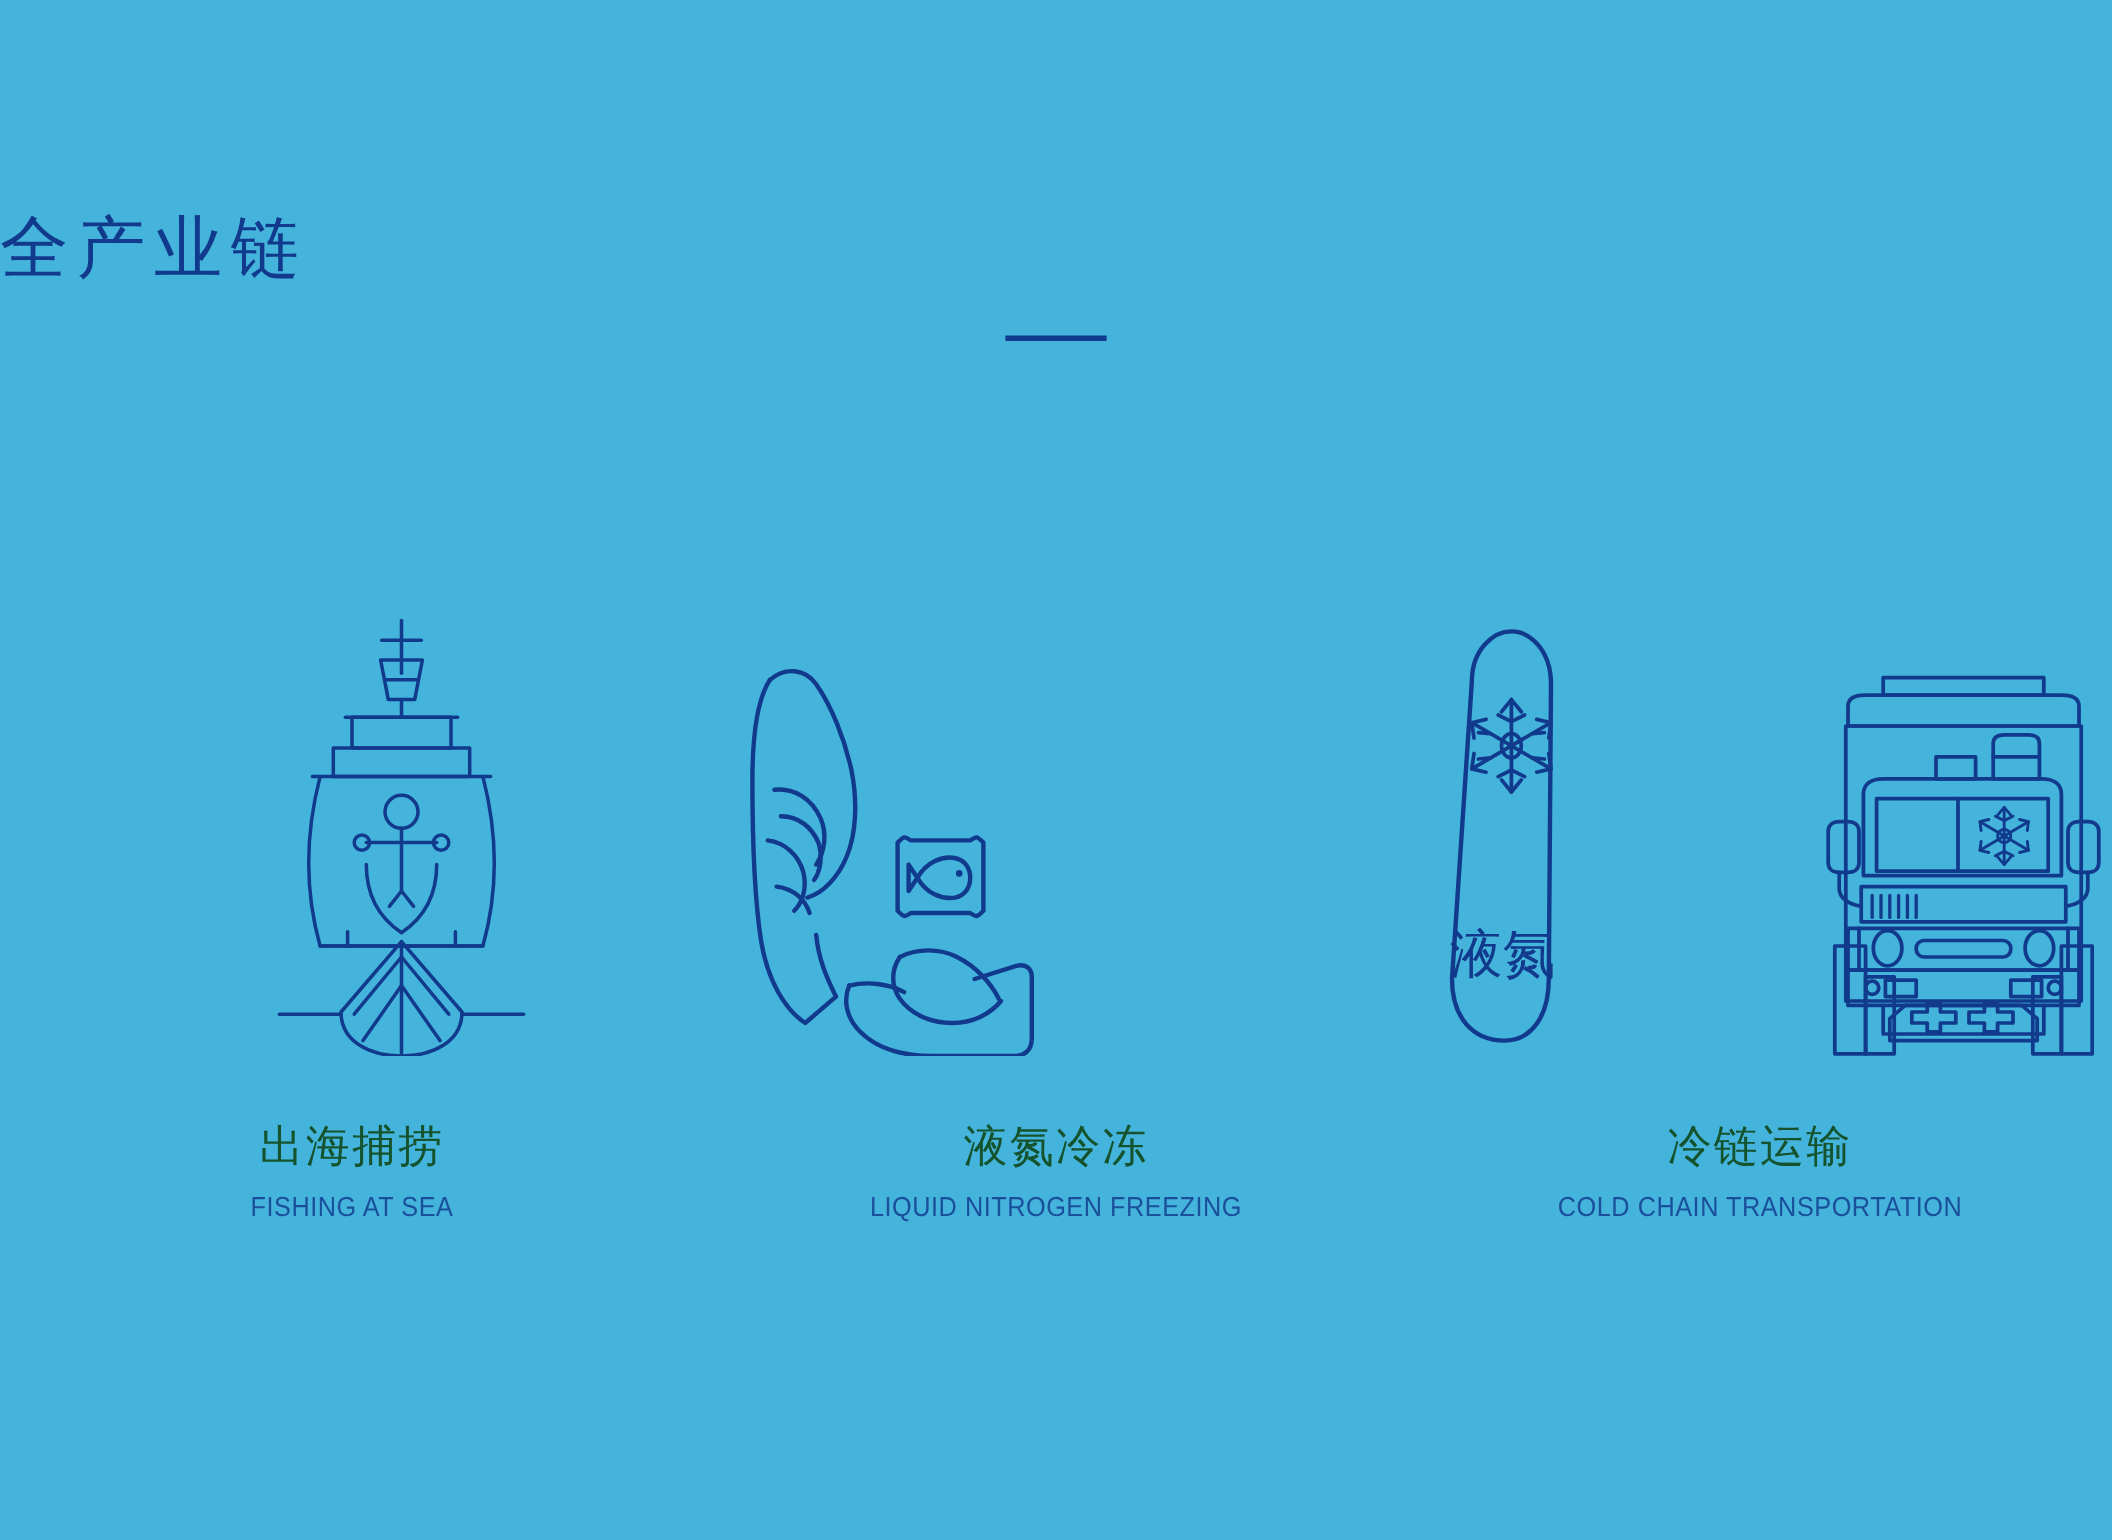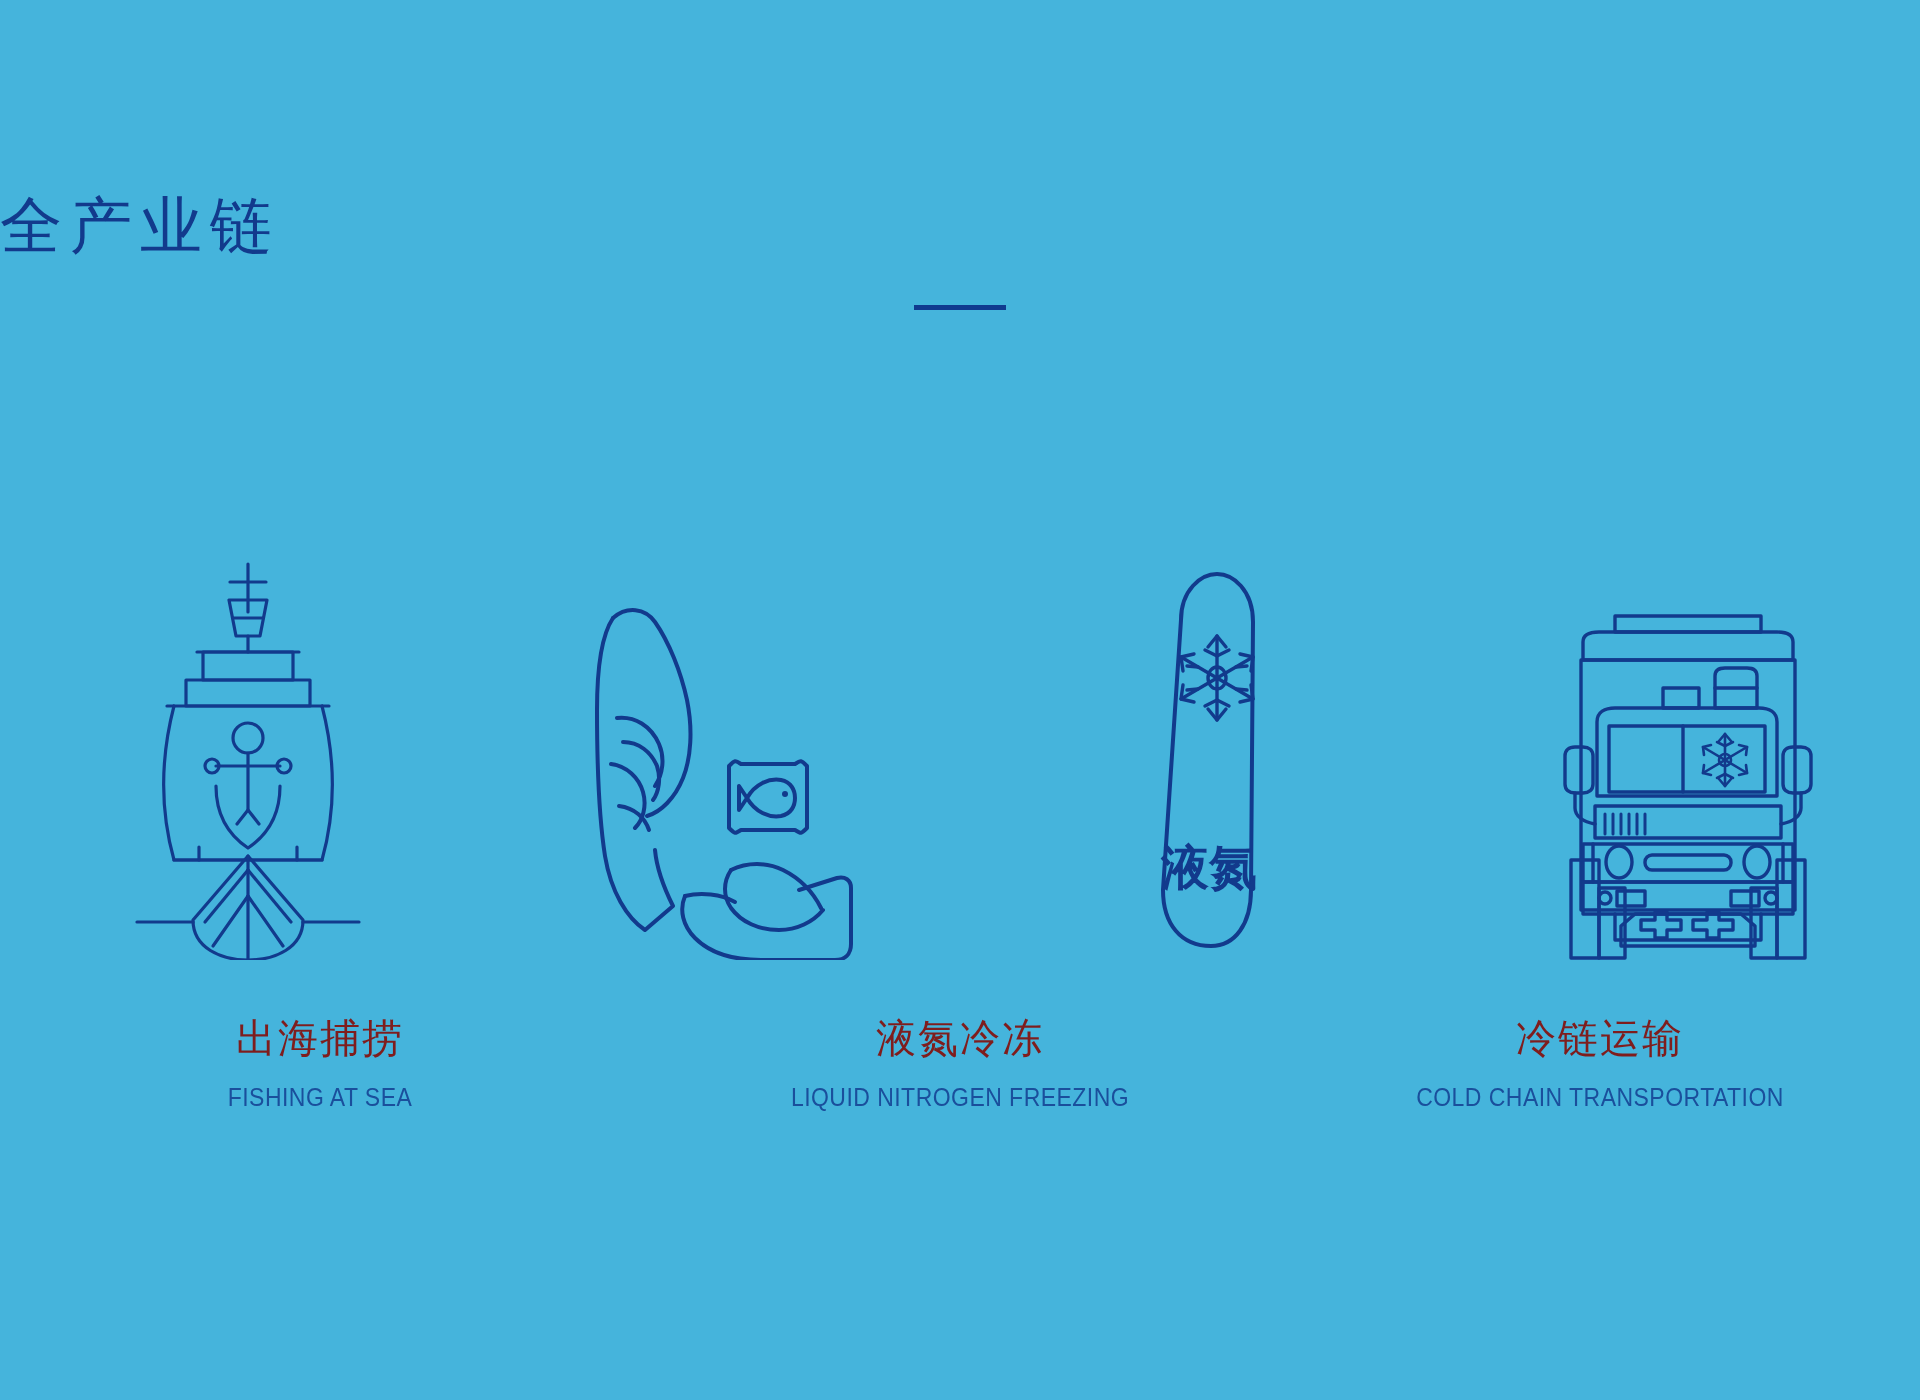--- a/index.html
+++ b/index.html
@@ -61,43 +61,42 @@
     position: relative;
     height: 440px;
   }
   .iconbox {
     position: absolute;
     left: 16px;
     right: 0;
     bottom: 0;
     display: flex;
     align-items: flex-end;
-    justify-content: center;
-    font-weight: bold;
+    justify-content: flex-end;
   }
   .cell svg { display: block; }
 
   
   .labels {
     position: absolute;
     top: 1015px;
     left: 0;
     width: 1920px;
     display: flex;
   }
   .label-cell {
     flex: 1 1 0;
     text-align: center;
   }
   .label-cn {
-    color: #7f1d1d;
+    color: #14532d;
     font-size: 40px;
     line-height: 54px;
     letter-spacing: 2px;
-    font-family: Liberation Mono, monospace;
+    font-family: Liberation Sans, sans-serif;
     white-space: nowrap;
   }
   .label-en {
     color: #1a4f9c;
     font-size: 25px;
     line-height: 40px;
     letter-spacing: 0.5px;
     margin-top: 8px;
     white-space: nowrap;
     transform: scaleX(0.92);

